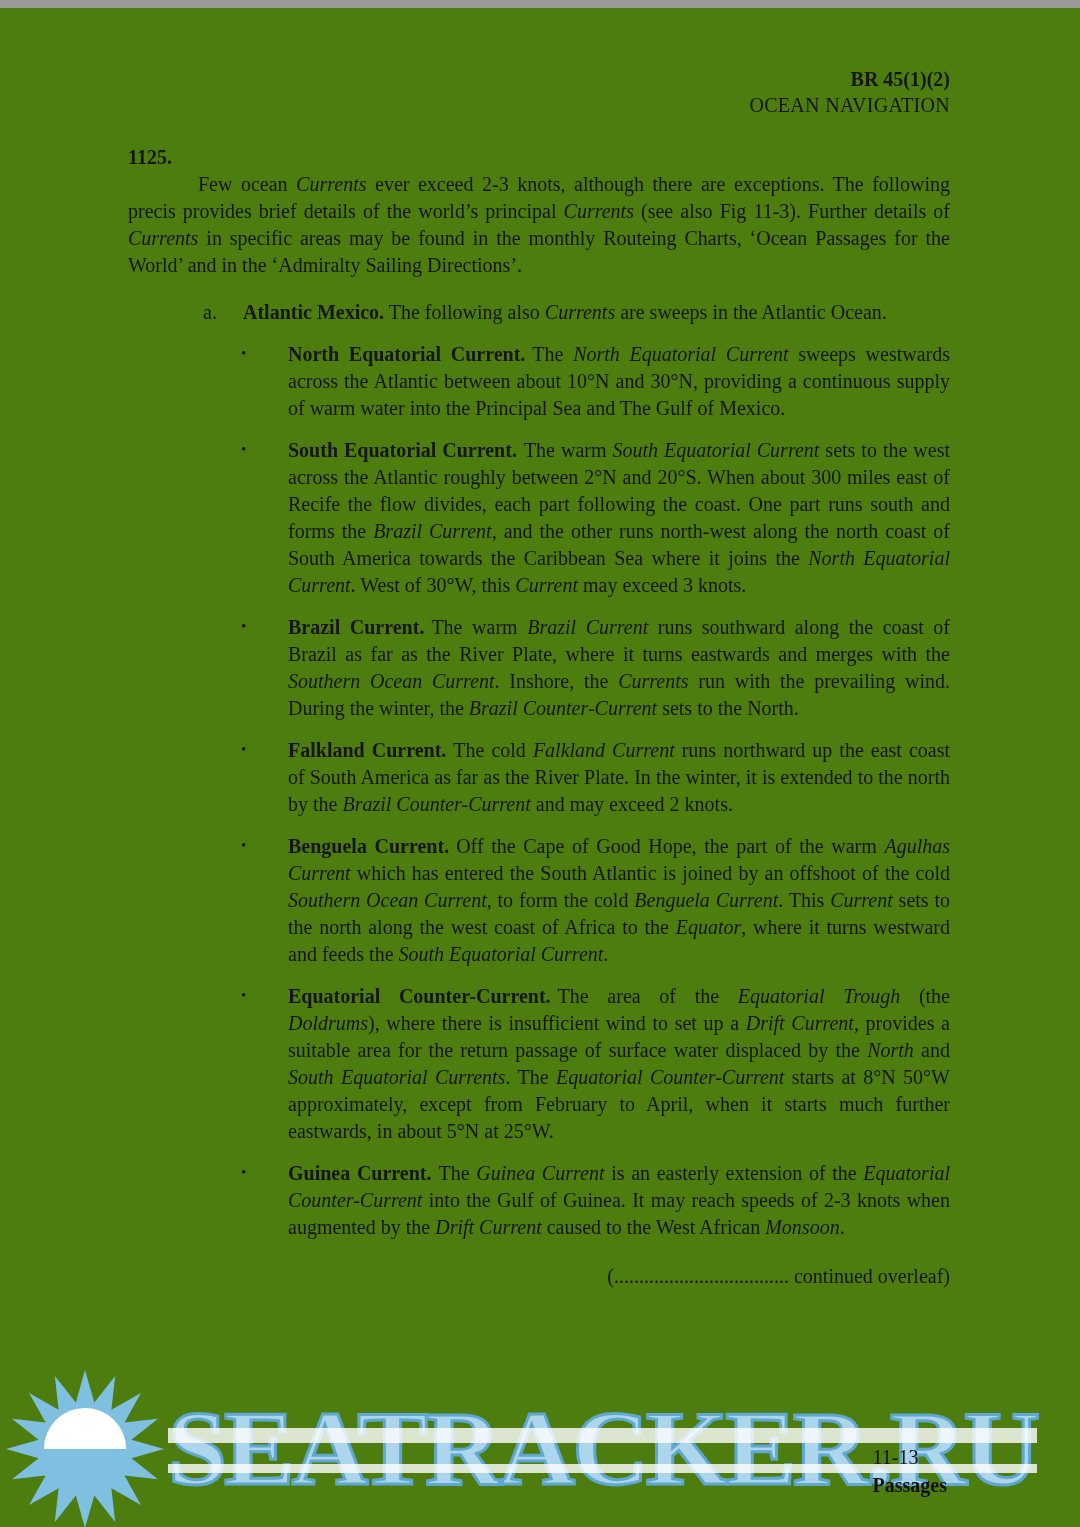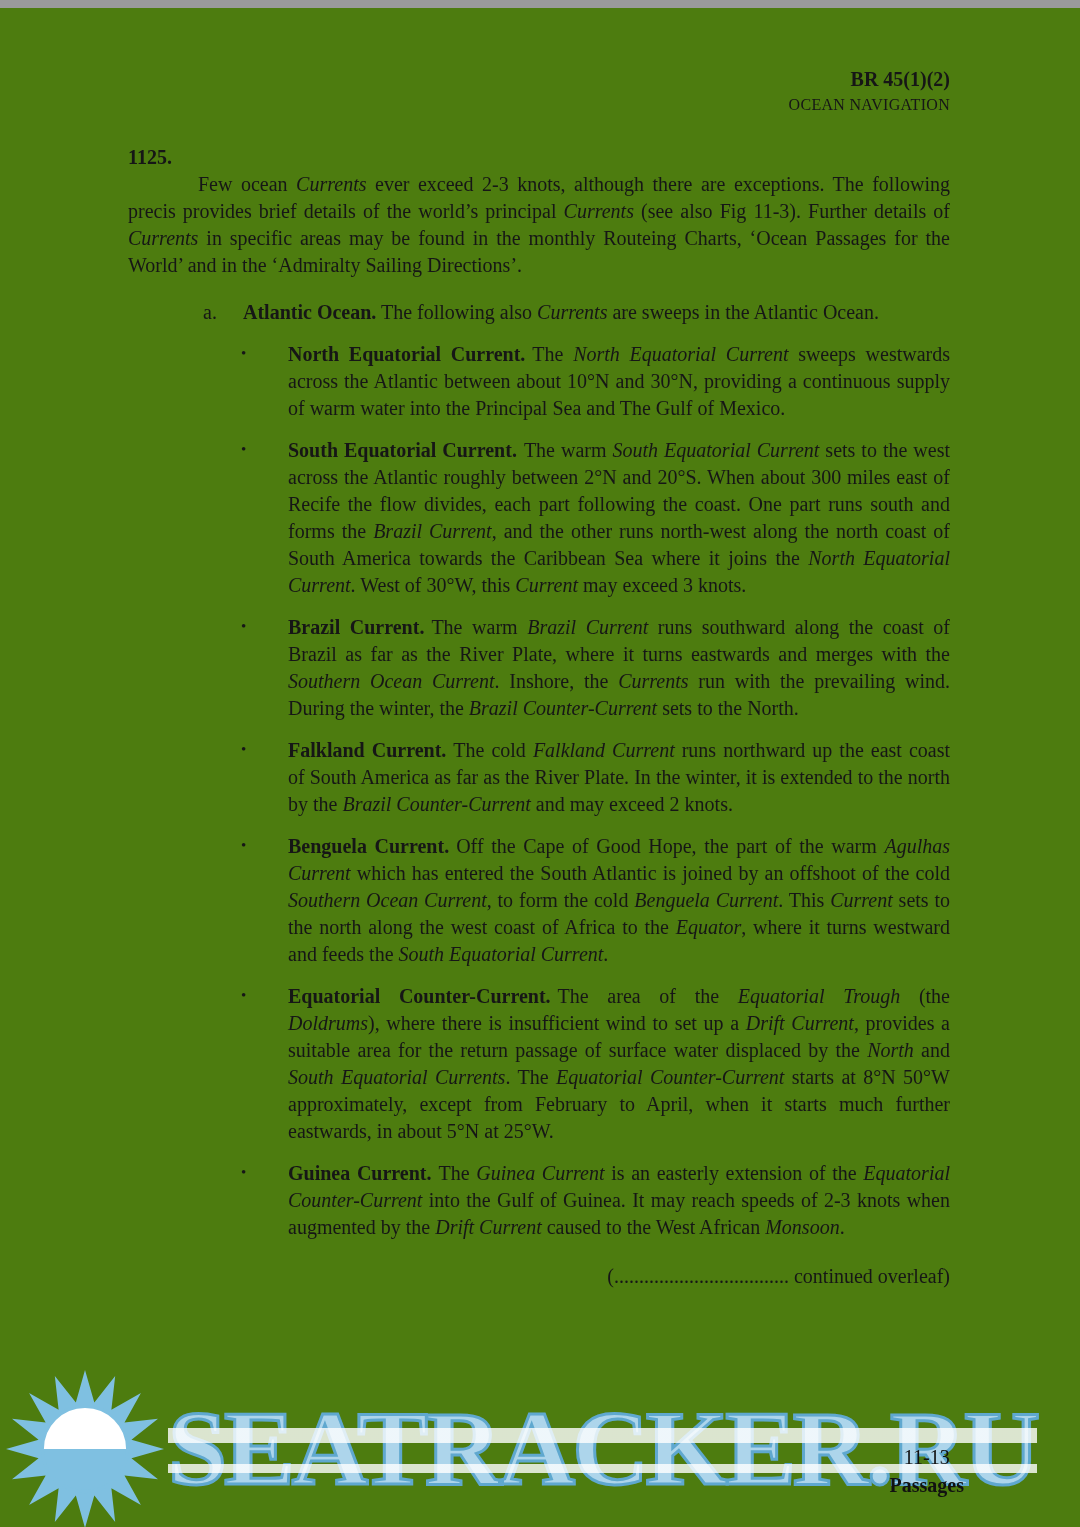--- a/index.html
+++ b/index.html
@@ -6,21 +6,21 @@
   html, body { margin:0; padding:0; background:#9a9a9a; }
   .page {
     width:1080px; height:1527px; background:#4d7c0f; position:relative;
     overflow:hidden; font-family:"Liberation Serif", serif; color:#161616;
     margin:8px auto;
   }
   .content { position:absolute; left:128px; top:58px; width:822px; font-size:20px; line-height:27px; }
 
   .header { text-align:right; line-height:26px; }
   .doc-ref { font-weight:700; font-size:20px; }
-  .doc-title { font-size:16px; letter-spacing:0.3px; }
+  .doc-title { font-size:20px; letter-spacing:0.3px; }
 
   .section-heading { display:flex; margin-top:26px; font-weight:700;gap:32px; }
   .sec-num { flex:0 0 72px; }
 
   .intro { margin:0; text-align:justify; text-indent:70px; }
 
   .subsection { display:flex; margin-top:20px; margin-left:75px; }
   .sub-label { flex:0 0 40px; }
 
   .bullet { position:relative; margin-left:160px; margin-top:15px; }
@@ -45,21 +45,21 @@
   .wm-stripes {
     position:absolute; inset:0; pointer-events:none;
     background:linear-gradient(180deg,
       rgba(255,255,255,0) 0 36%,
       rgba(255,255,255,0.8) 36% 46%,
       rgba(255,255,255,0) 46% 60%,
       rgba(255,255,255,0.8) 60% 66%,
       rgba(255,255,255,0) 66% 100%);
   }
 
-  .footer { position:absolute; right:116px; bottom:36px; z-index:2; text-align:center; font-size:20px; line-height:28px; font-family:"Liberation Serif", serif; color:#111; }
+  .footer { position:absolute; right:133px; bottom:36px; z-index:2; text-align:left; font-size:20px; line-height:28px; font-family:"Liberation Serif", serif; color:#111; }
   .stamp { font-weight:700; }
 </style>
 </head>
 <body>
 
 <div class="page">
   <div class="content">
 
     <div class="header">
       <div class="doc-ref">BR 45(1)(2)</div>
@@ -67,21 +67,21 @@
     </div>
 
     <div class="section-heading">
       <span class="sec-num">1125.</span>
     </div>
 
     <p class="intro"><span>Few ocean </span><span class="fi">Currents</span><span> ever exceed 2-3 knots, although there are exceptions.  The following precis provides </span><span class="fu">brief details </span><span>of the world’s principal </span><span class="fi">Currents</span><span> (see also Fig 11-3).  Further details of </span><span class="fi">Currents</span><span> in specific areas may be found in the monthly Routeing Charts, ‘Ocean Passages for the World’ and in the ‘Admiralty  Sailing Directions’.</span></p>
 
     <div class="subsection">
       <span class="sub-label">a.</span>
-      <span class="sub-text"><span class="fb">Atlantic Ocean.</span><span>  The following also </span><span class="fi">Currents</span><span> are sweeps in the Atlantic Ocean.</span></span>
+      <span class="sub-text"><span class="fb">Atlantic Mexico.</span><span>  The following also </span><span class="fi">Currents</span><span> are sweeps in the Atlantic Ocean.</span></span>
     </div>
 
     <div class="bullets">
 
       <div class="bullet">
         <span class="marker">•</span>
         <p class="btext"><span class="btitle">North Equatorial Current.</span><span><span>The </span><span class="fi">North Equatorial Current</span><span> sweeps westwards across the Atlantic between about 10°N and 30°N, providing a continuous supply of </span><span class="fu">warm</span><span> water into the Principal Sea and The Gulf of Mexico.</span></span></p>
       </div>
 
       <div class="bullet">

